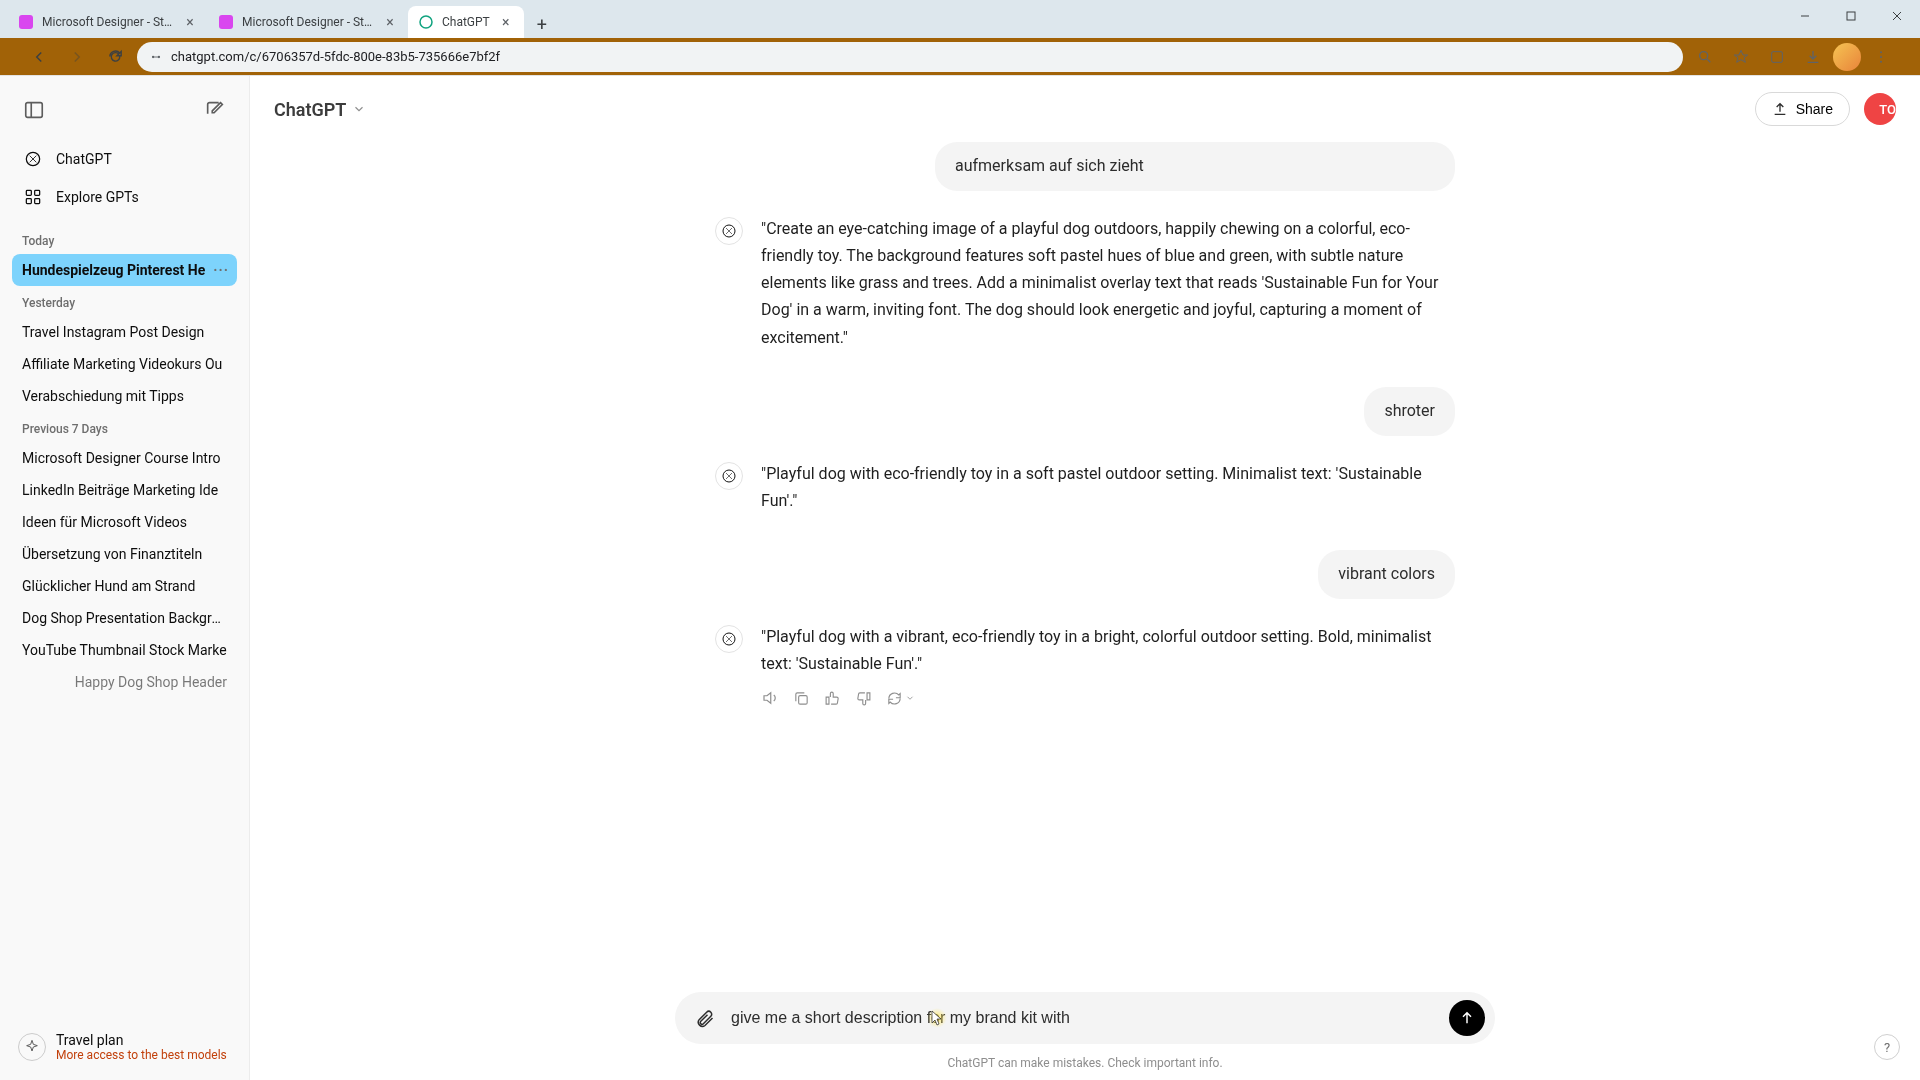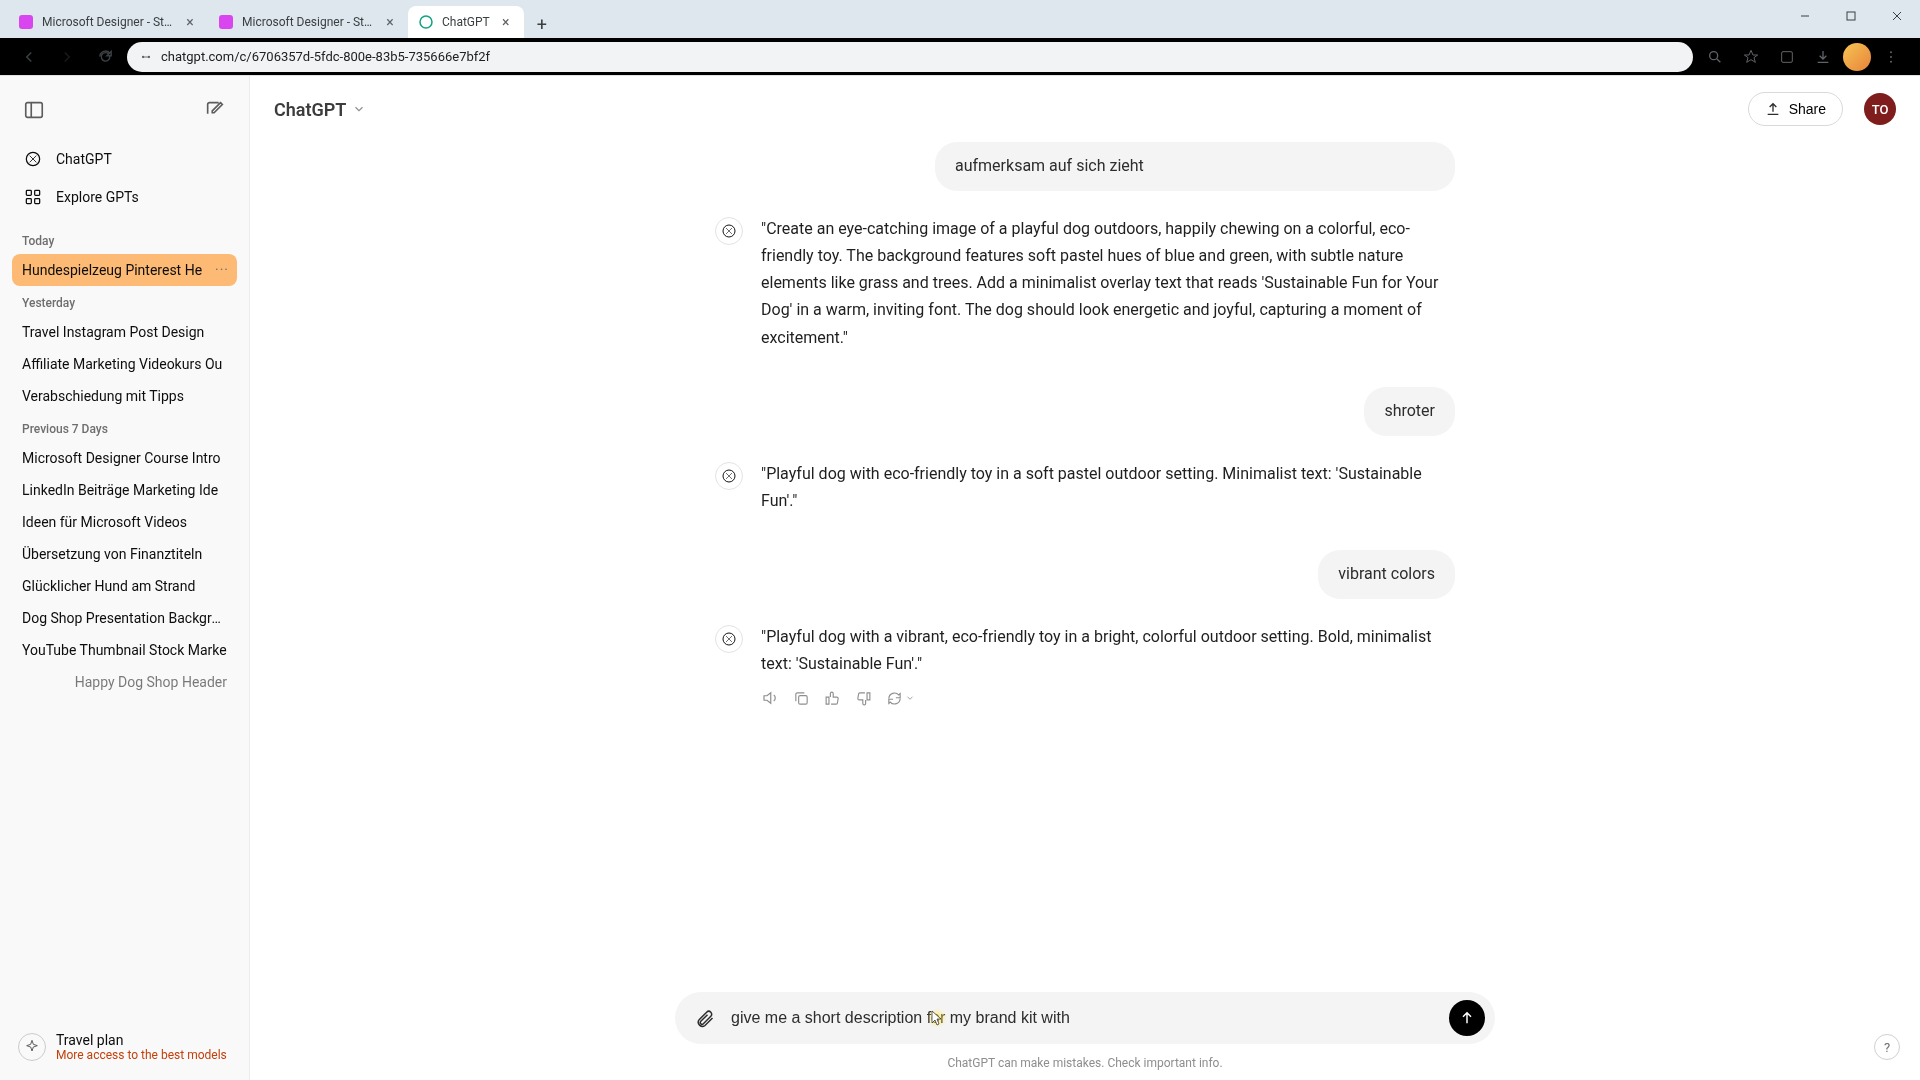--- a/index.html
+++ b/index.html
@@ -11,56 +11,56 @@
 .tab { display: flex; align-items: center; gap: 8px; padding: 6px 10px; height: 32px; border-radius: 8px 8px 0 0; max-width: 200px; font-size: 12px; color: #3c4043; position: relative; }
 .tab.active { background: #fff; }
 .tab.inactive { background: transparent; }
 .tab-favicon { width: 16px; height: 16px; flex-shrink: 0; display: flex; align-items: center; justify-content: center; }
 .tab-title { white-space: nowrap; overflow: hidden; text-overflow: ellipsis; flex: 1; }
 .tab-close { width: 16px; height: 16px; display: flex; align-items: center; justify-content: center; cursor: pointer; color: #5f6368; font-size: 14px; }
 .new-tab { width: 28px; height: 28px; display: flex; align-items: center; justify-content: center; font-size: 18px; color: #3c4043; margin-left: 4px; cursor: pointer; }
 .window-controls { position: absolute; right: 0; top: 0; display: flex; }
 .win-btn { width: 46px; height: 32px; display: flex; align-items: center; justify-content: center; cursor: pointer; }
 
-.addr-bar { background: #000000; height: 38px; display: flex; align-items: center; padding: 0 13px; gap: 6px; border-bottom: 1px solid #e3e3e3; }
+.addr-bar { background: #a16207; height: 38px; display: flex; align-items: center; padding: 0 23px; gap: 6px; border-bottom: 1px solid #e3e3e3; }
 .nav-btn { width: 32px; height: 32px; display: flex; align-items: center; justify-content: center; color: #5f6368; cursor: pointer; border-radius: 50%; }
 .nav-btn.disabled { opacity: 0.4; }
 .url-field { flex: 1; background: #f1f3f4; border-radius: 16px; height: 30px; display: flex; align-items: center; padding: 0 12px; gap: 8px; color: #202124; font-size: 13px; }
 .url-lock { color: #5f6368; }
 .addr-right { display: flex; gap: 4px; align-items: center; }
 .avatar-sm { width: 28px; height: 28px; border-radius: 50%; background: linear-gradient(135deg,#f6c453,#e8833a); }
 
 
 .app { display: flex; height: calc(100vh - 76px); }
 .sidebar { width: 250px; background: #f9f9f9; padding: 12px 8px; display: flex; flex-direction: column; position: relative; border-right: 1px solid #ececec; }
 .sidebar-top { display: flex; justify-content: space-between; align-items: center; padding: 4px 8px 12px; }
 .side-icon-btn { width: 36px; height: 36px; display: flex; align-items: center; justify-content: center; border-radius: 8px; cursor: pointer; color: #5d5d5d; }
 .side-nav { padding: 0 4px; }
 .side-nav-item { display: flex; align-items: center; gap: 12px; padding: 8px 10px; border-radius: 8px; cursor: pointer; color: #0d0d0d; font-size: 14px; }
 .side-icon { width: 22px; height: 22px; display: flex; align-items: center; justify-content: center; }
 
 .history { flex: 1; overflow: hidden; padding: 8px 4px 0; }
 .hist-section-label { font-size: 12px; color: #6e6e6e; padding: 10px 10px 6px; font-weight: 500; }
 .hist-item { padding: 8px 10px; border-radius: 8px; cursor: pointer; font-size: 14px; color: #0d0d0d; white-space: nowrap; overflow: hidden; text-overflow: ellipsis; position: relative; }
-.hist-item.active { background: #fdba74; }
+.hist-item.active { background: #7dd3fc; font-weight: bold; }
 .hist-item .more { position: absolute; right: 8px; top: 50%; transform: translateY(-50%); color: #6e6e6e; letter-spacing: 1px; }
 .hist-item.faded { opacity: 0.55; text-align: right; }
 
 .upgrade { position: absolute; bottom: 8px; left: 8px; right: 8px; display: flex; gap: 10px; padding: 10px; align-items: center; cursor: pointer; }
 .upgrade-icon { width: 28px; height: 28px; border: 1px solid #ccc; border-radius: 50%; display: flex; align-items: center; justify-content: center; }
 .upgrade-title { font-size: 14px; color: #0d0d0d; }
 .upgrade-sub { font-size: 12px; color: #c2410c; }
 
 
 .main { flex: 1; display: flex; flex-direction: column; position: relative; }
 .main-header { display: flex; align-items: center; justify-content: space-between; padding: 16px 24px; }
 .model-dd { display: flex; align-items: center; gap: 6px; font-size: 18px; font-weight: 600; color: #3c3c3c; cursor: pointer; }
-.header-right { display: flex; align-items: center; gap: 21px; }
+.header-right { display: flex; align-items: center; gap: 14px; }
 .share-btn { display: flex; align-items: center; gap: 8px; border: 1px solid #d9d9d9; border-radius: 999px; padding: 8px 16px; font-size: 14px; cursor: pointer; background: #fff; }
-.user-av { width: 32px; height: 32px; border-radius: 50%; background: #7f1d1d; color: #fff; display: flex; align-items: center; justify-content: center; font-size: 13px; font-weight: 500; }
+.user-av { width: 32px; height: 32px; border-radius: 50%; background: #ef4444; color: #fff; display: flex; align-items: center; justify-content: flex-end; font-size: 13px; font-weight: 500; }
 
 .chat-scroll { flex: 1; overflow-y: auto; padding: 0 0 12px; }
 .chat-inner { max-width: 820px; margin: 0 auto; padding: 0 40px; }
 
 .user-bubble { background: #f4f4f4; border-radius: 22px; padding: 12px 20px; margin: 10px 0 24px auto; max-width: fit-content; font-size: 16px; color: #2d2d2d; line-height: 1.55; }
 .user-bubble.trunc { max-width: 520px; }
 
 .assistant-row { display: flex; gap: 18px; margin: 8px 0 36px; }
 .assistant-av { width: 28px; height: 28px; border: 1px solid #e3e3e3; border-radius: 50%; display: flex; align-items: center; justify-content: center; flex-shrink: 0; margin-top: 2px; }
 .assistant-text { font-size: 16px; line-height: 1.7; color: #1f1f1f; }

